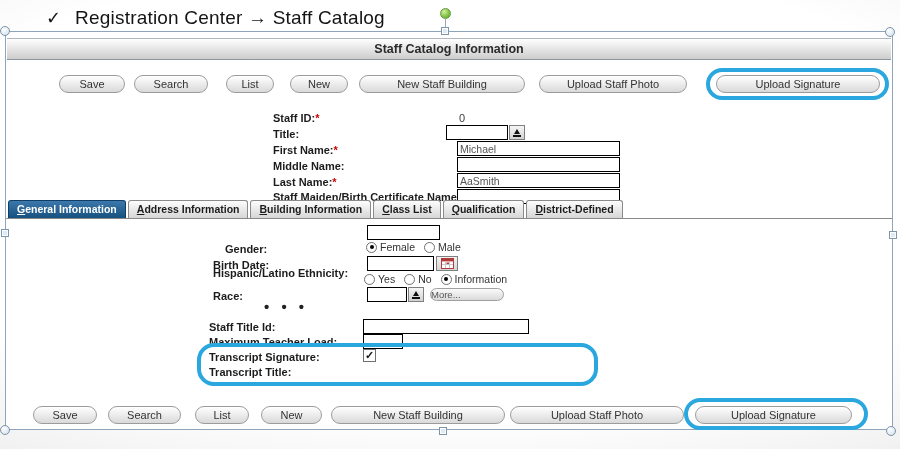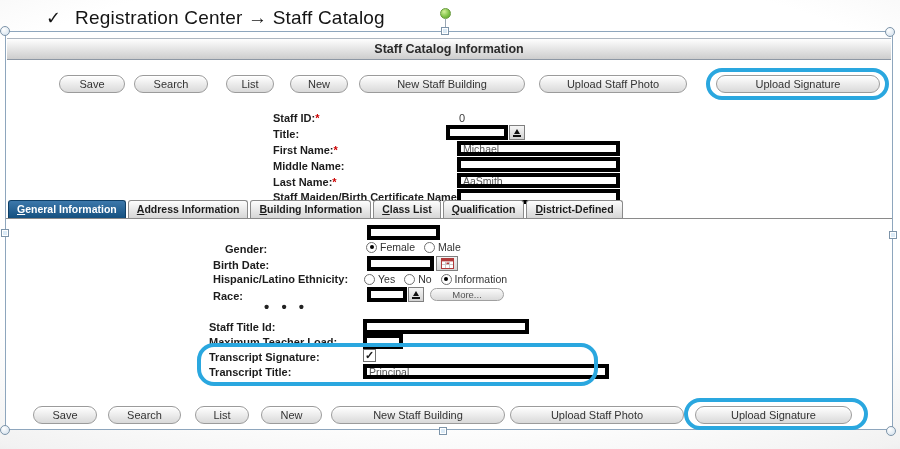--- a/index.html
+++ b/index.html
@@ -47,21 +47,21 @@
   .divider { position:absolute; left:1px; width:884px; height:1px; background:#d2d2d2; border-bottom:1px solid #ffffff; }
 
   
   .hl { position:absolute; border:4px solid #2aa7df; border-radius:17px; z-index:20; pointer-events:none; }
 
   
   .flabel { position:absolute; font-size:11px; font-weight:bold; color:#1c1c1c; white-space:nowrap; line-height:13px; }
   .req { color:#cc0000; }
   .val { position:absolute; font-size:11px; color:#3c3c3c; }
   .tin {
-    position:absolute; height:15px; border:4px solid #000000; background:#fff;
+    position:absolute; height:15px; border:1px solid #000000; background:#fff;
     font-family:"Liberation Sans",sans-serif; font-size:10.5px; color:#555; padding:0 2px;
   }
   .dbtn {
     position:absolute; width:16px; height:15px; border:1px solid #7f7f7f;
     background: linear-gradient(#f6f6f6, #d2d2d2);
     display:flex; flex-direction:column; align-items:center; justify-content:center; cursor:pointer; padding:0;
   }
   .dd-tri { width:0; height:0; border-left:3.5px solid transparent; border-right:3.5px solid transparent; border-bottom:5px solid #101010; }
   .dd-bar { width:8px; height:2px; background:#101010; margin-top:1px; }
   .calbtn { position:absolute; width:22px; height:15px; border:1px solid #7f7f7f;
@@ -79,21 +79,21 @@
   .tabstrip { position:absolute; left:0; top:168px; width:886px; height:19px;
     border-bottom:1px solid #8a8a8a; display:flex; align-items:flex-end; gap:2px; padding-left:2px; }
   .tab { height:18px; line-height:17px; padding:0 8px; font-size:10.5px; font-weight:bold; color:#1c1c1c;
     background: linear-gradient(#fdfdfd, #d6d6d6); border:1px solid #8a8a8a; border-bottom:none;
     border-radius:3px 3px 0 0; cursor:pointer; white-space:nowrap; font-family:"Liberation Sans",sans-serif; }
   .tab.active { background: linear-gradient(#3c78ab, #15507f); color:#fff; border-color:#0f3f66; }
   .accel { text-decoration: underline; }
 
   .more-btn { position:absolute; height:13px; border:1px solid #a0a0a0; border-radius:7px;
     background: linear-gradient(#fafafa, #dadada); font-size:9.5px; color:#555; line-height:11px;
-    text-align:center; cursor:pointer; padding:0; font-family:"Liberation Sans",sans-serif; }
+    text-align:left; cursor:pointer; padding:0; font-family:"Liberation Sans",sans-serif; }
 </style>
 </head>
 <body>
 
 <div class="slide">
 
   <div class="slide-title">
     <span class="chk">✓</span>
     <span class="ttl">Registration Center → Staff Catalog</span>
   </div>
@@ -163,21 +163,21 @@
       <svg width="13" height="11" viewBox="0 0 13 11">
         <rect x="0.5" y="0.5" width="12" height="10" fill="#ffffff" stroke="#b23a3a"></rect>
         <rect x="1" y="1" width="11" height="2.4" fill="#b23a3a"></rect>
         <line x1="4.5" y1="3.5" x2="4.5" y2="10" stroke="#c9c9c9" stroke-width="1"></line>
         <line x1="8.5" y1="3.5" x2="8.5" y2="10" stroke="#c9c9c9" stroke-width="1"></line>
         <line x1="1" y1="6.5" x2="12" y2="6.5" stroke="#c9c9c9" stroke-width="1"></line>
         <rect x="5.5" y="4.5" width="2.5" height="1.6" fill="#b23a3a"></rect>
       </svg>
     </button>
 
-    <div class="flabel" style="left:207px;top:241px;">Hispanic/Latino Ethnicity:</div>
+    <div class="flabel" style="left:207px;top:235px;">Hispanic/Latino Ethnicity:</div>
     <div class="radio-row" style="left:358px;top:241px;">
       <span class="radio"></span>
         <span class="rlabel">Yes</span>
       <span class="radio"></span>
         <span class="rlabel">No</span>
       <span class="radio sel"></span>
         <span class="rlabel">Information</span>
     </div>
 
     <div class="flabel" style="left:207px;top:258px;">Race:</div>
@@ -193,21 +193,20 @@
     <div class="flabel" style="left:203px;top:289px;">Staff Title Id:</div>
     <input class="tin" style="left: 357px; top: 287px; width: 166px;" value="">
 
     <div class="flabel" style="left:203px;top:304px;">Maximum Teacher Load:</div>
     <input class="tin" style="left: 357px; top: 302px; width: 40px;" value="">
 
     <div class="flabel" style="left:203px;top:319px;">Transcript Signature:</div>
     <span class="checkbox" style="left:357px;top:317px;">✓</span>
 
     <div class="flabel" style="left:203px;top:334px;">Transcript Title:</div>
-    <input class="tin" style="left: 357px; top: 332px; width: 246px;" value="Principal">
 
     <div class="hl" style="left:191px;top:311px;width:401px;height:43px;"></div>
 
     <div class="divider" style="top:363px;"></div>
 
     <button class="pill" style="left:27px;top:374px;width:64px;">Save</button>
     <button class="pill" style="left:102px;top:374px;width:73px;">Search</button>
     <button class="pill" style="left:189px;top:374px;width:54px;">List</button>
     <button class="pill" style="left:255px;top:374px;width:61px;">New</button>
     <button class="pill" style="left:325px;top:374px;width:174px;">New Staff Building</button>

